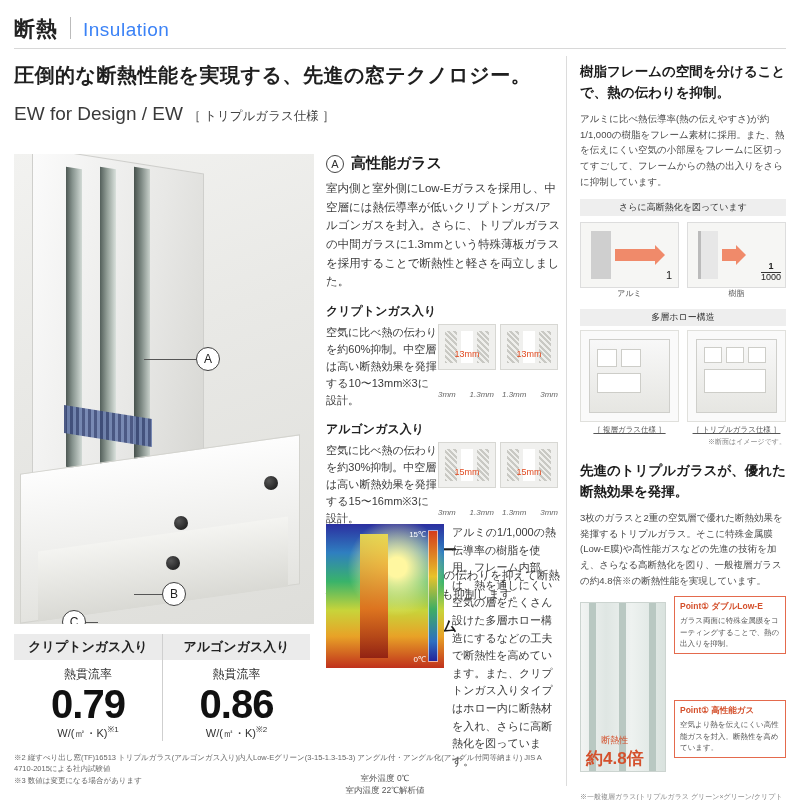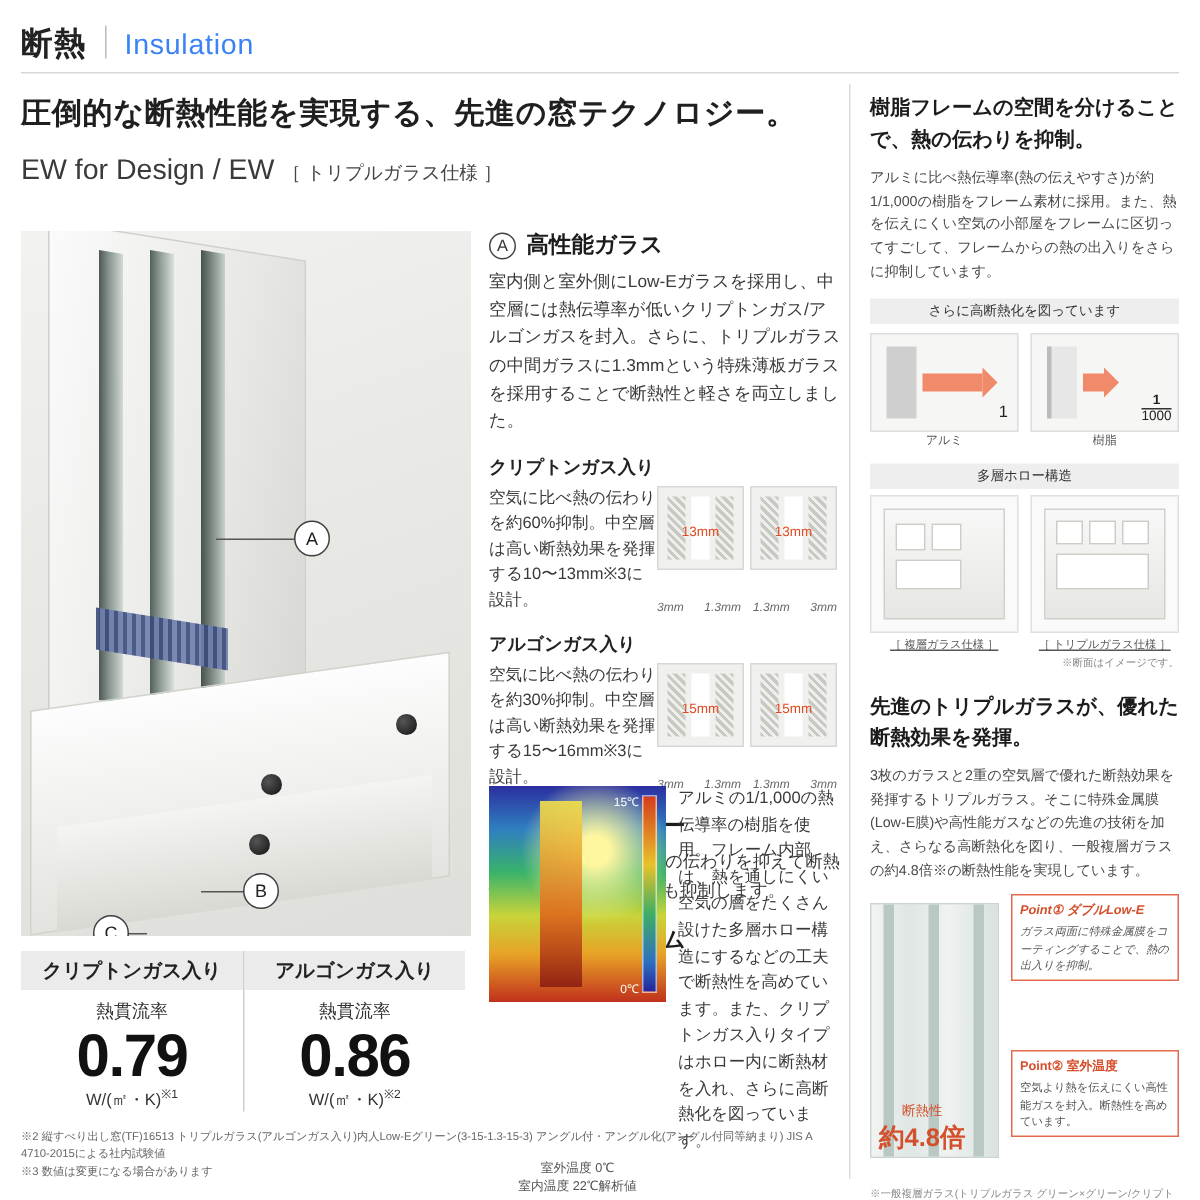--- a/index.html
+++ b/index.html
@@ -92,21 +92,21 @@
     font-size:11px; line-height:16px; text-align:center; margin-right:7px; color:#333;
     font-weight:normal;
   }
   .sec-body { font-size:11.5px; line-height:1.62; color:#3a3a3a; margin-top:6px; }
   .sub-title { font-size:12px; font-weight:bold; margin-top:12px; color:#222; }
   .gas-row { display:flex; margin-top:4px; }
   .gas-text { width:112px; font-size:11px; line-height:1.55; color:#3a3a3a; }
   .gas-fig { width:120px; }
   .figbox { display:flex; gap:4px; }
   .figcell {
-    width:58px; height:56px; background:#f0f0ee; border:1px solid #d7d7d3;
+    width:58px; height:46px; background:#f0f0ee; border:1px solid #d7d7d3;
     position:relative;
   }
   .figcell .hatch {
     position:absolute; left:6px; top:6px; width:12px; bottom:6px;
     background:repeating-linear-gradient(45deg,#c9c9c4 0 2px,#efefec 2px 4px);
   }
   .figcell .hatch.r { left:auto; right:6px; }
   .figcell .mid { position:absolute; left:22px; right:22px; top:6px; bottom:6px; background:#fff; }
   .figcell .dim {
     position:absolute; top:24px; left:0; right:0; text-align:center;
@@ -416,26 +416,26 @@
 
     <div class="r-head2">先進のトリプルガラスが、優れた断熱効果を発揮。</div>
     <div class="r-body">3枚のガラスと2重の空気層で優れた断熱効果を発揮するトリプルガラス。そこに特殊金属膜(Low-E膜)や高性能ガスなどの先進の技術を加え、さらなる高断熱化を図り、一般複層ガラスの約4.8倍※の断熱性能を実現しています。</div>
 
     <div class="point-fig">
       <div class="glassstack">
         <div class="gl" style="left:8px;"></div>
         <div class="gl" style="left:38px;"></div>
         <div class="gl" style="left:68px;"></div>
       </div>
-      <div class="point-box" style="top:0;font-style:italic;">
+      <div class="point-box" style="top:0;">
         <div class="pb-t">Point① ダブルLow-E</div>
         <div class="pb-b">ガラス両面に特殊金属膜をコーティングすることで、熱の出入りを抑制。</div>
       </div>
       <div class="point-box" style="top:104px;">
-        <div class="pb-t">Point② 室外温度</div>
+        <div class="pb-t">Point① 高性能ガス</div>
         <div class="pb-b">空気より熱を伝えにくい高性能ガスを封入。断熱性を高めています。</div>
       </div>
       <div class="effect-bubble">
         <span>断熱性</span>
         <b>約4.8倍</b>
       </div>
     </div>
     <div class="point-note">※一般複層ガラス(トリプルガラス グリーン×グリーン/クリプトンガス入り)との比較。</div>
   </div>
 

